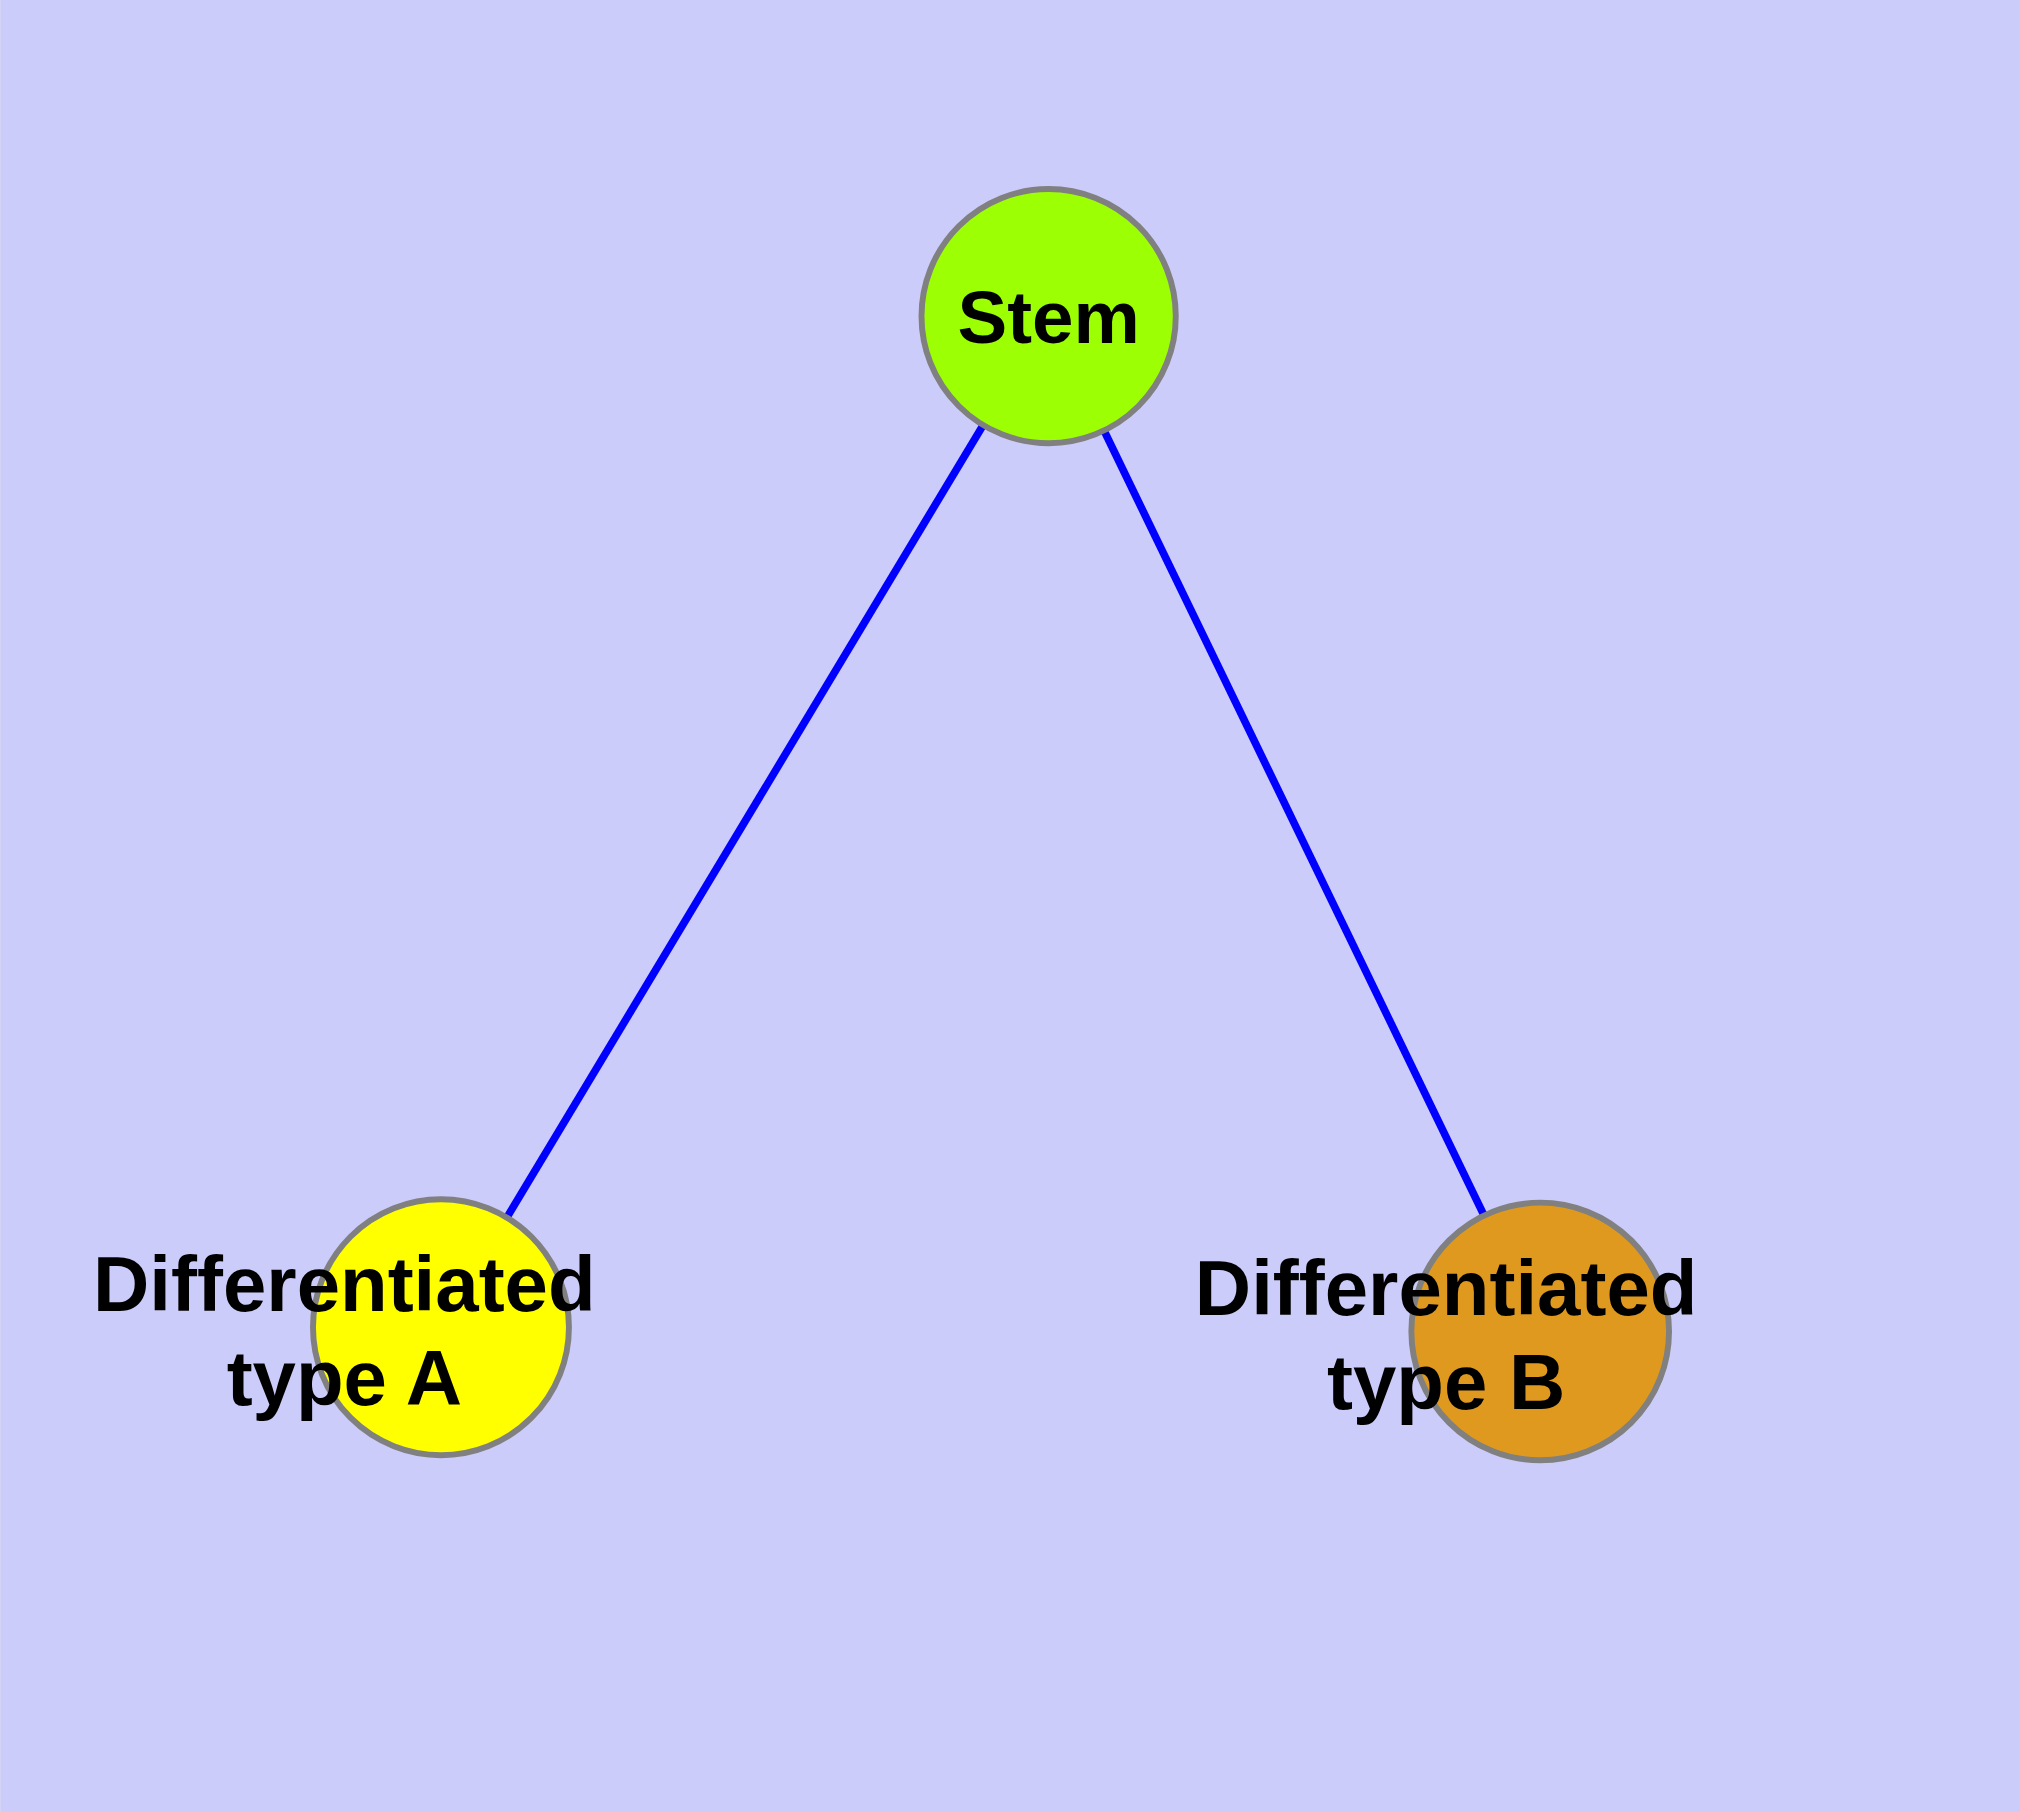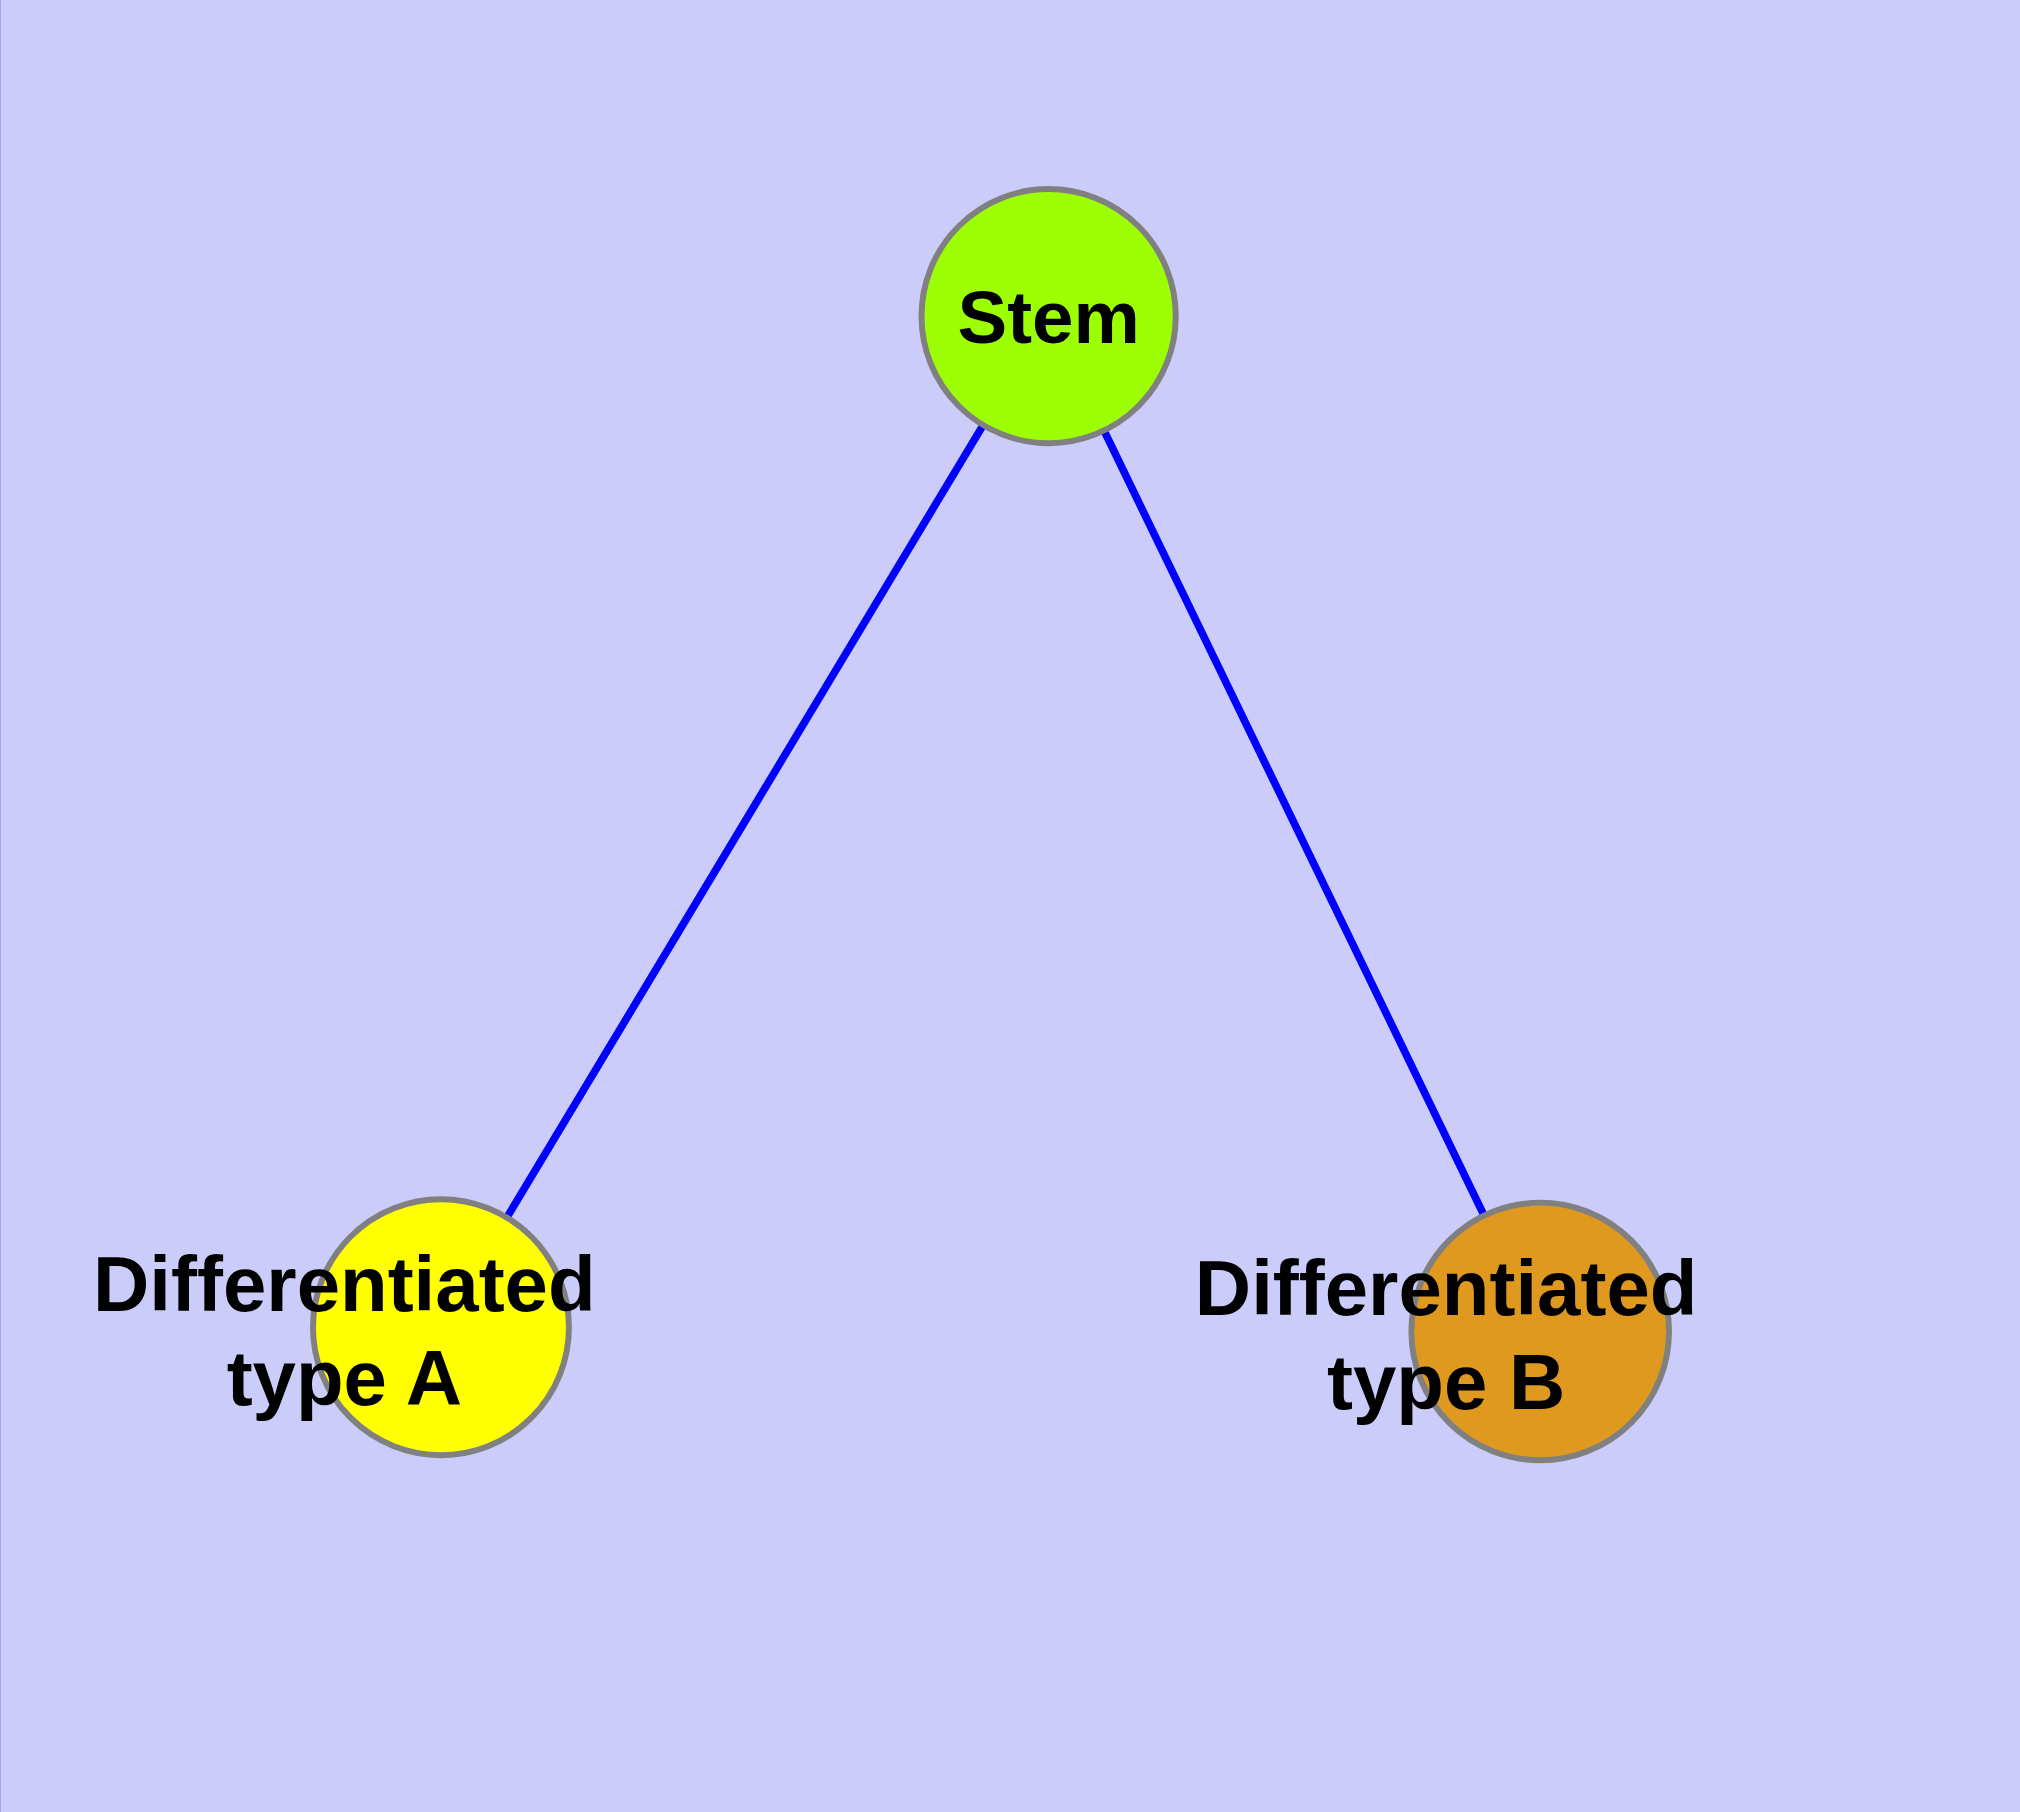--- a/index.html
+++ b/index.html
@@ -11,21 +11,21 @@
   body {
     width: 2021px;
     height: 1812px;
     overflow: hidden;
     font-family: "Liberation Sans", sans-serif;
   }
   #graph-canvas {
     position: relative;
     width: 2021px;
     height: 1812px;
-    background: #1d4ed8;
+    background: #e5e5e5;
   }
   #graph-svg {
     position: absolute;
     left: 0;
     top: 0;
     width: 2021px;
     height: 1812px;
     display: block;
   }
   .node-label-text {

